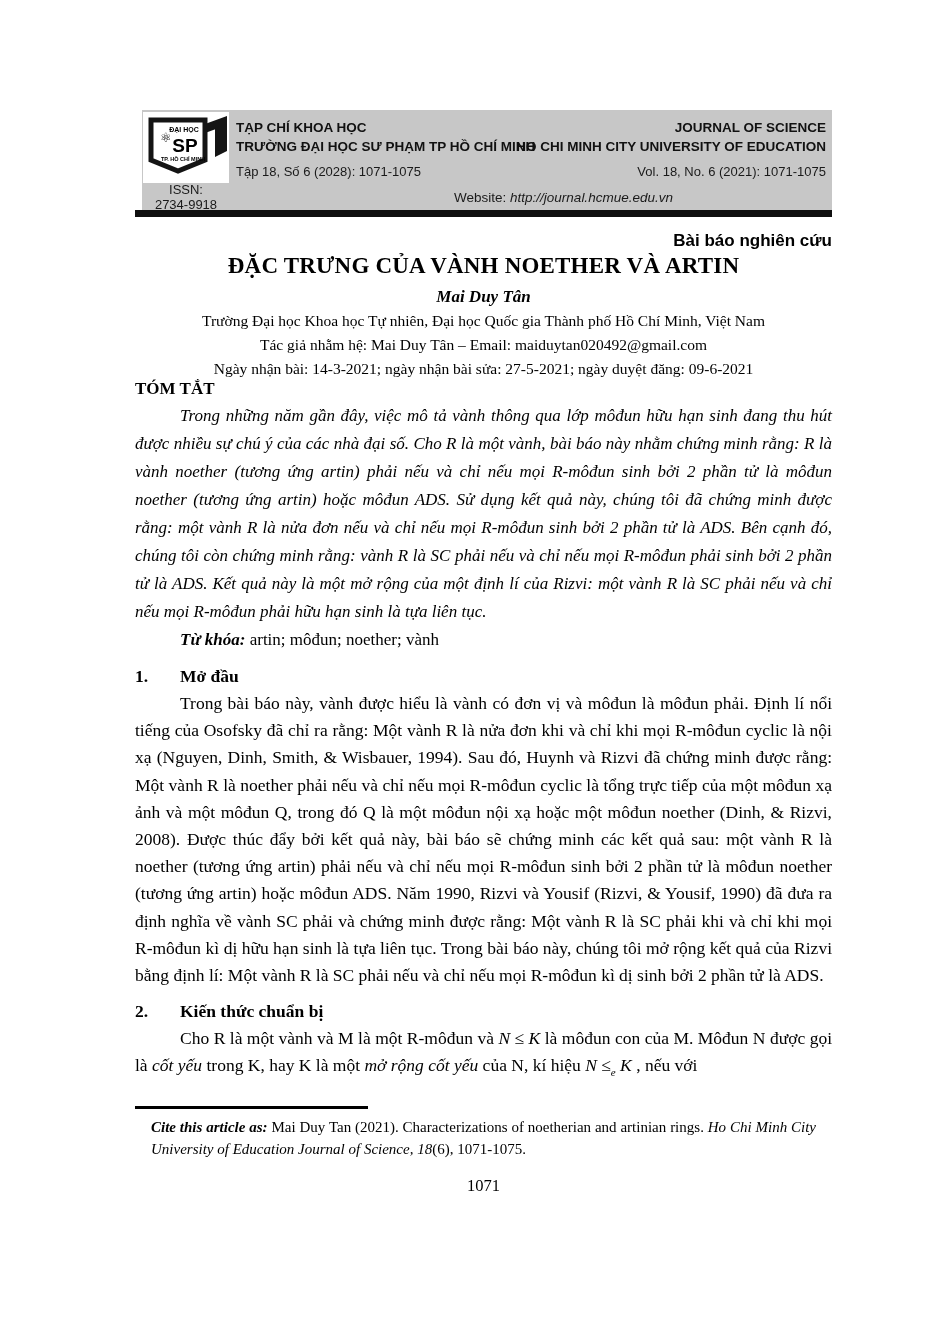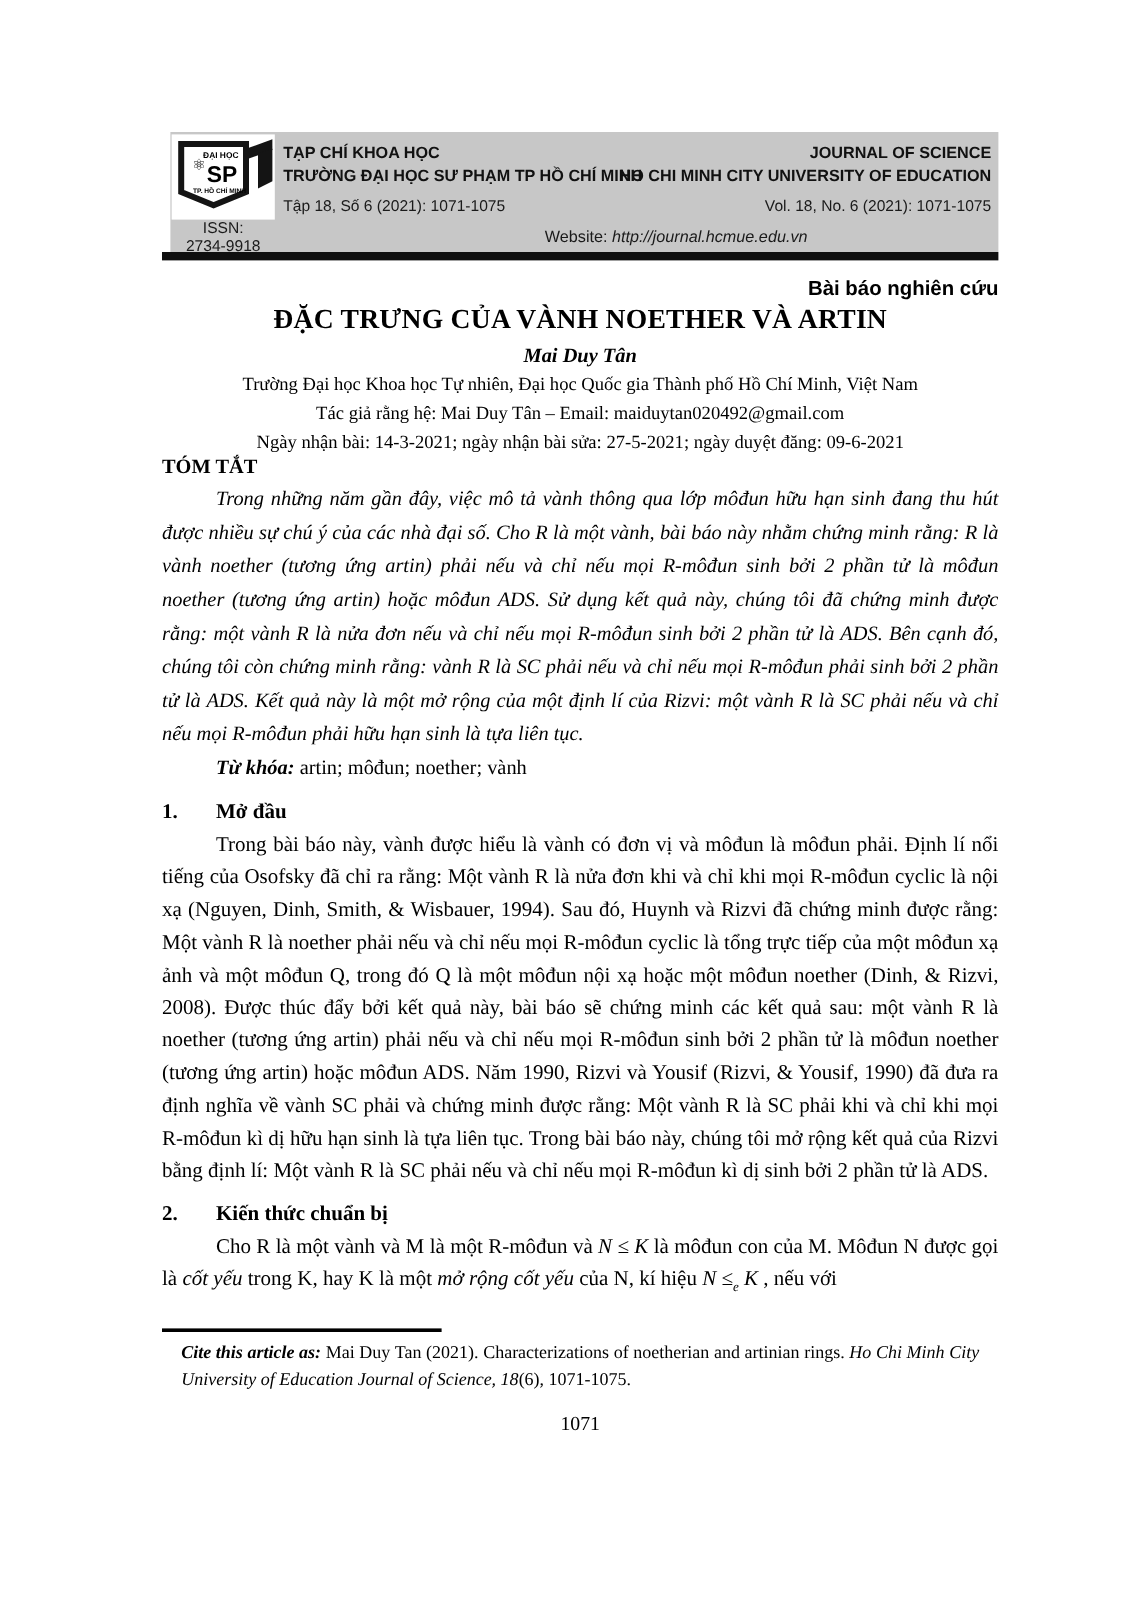--- a/index.html
+++ b/index.html
@@ -82,33 +82,33 @@
       <div class="hl-titles">
         <div>TẠP CHÍ KHOA HỌC</div>
         <div>TRƯỜNG ĐẠI HỌC SƯ PHẠM TP HỒ CHÍ MINH</div>
       </div>
 
       <div class="hr-titles">
         <div>JOURNAL OF SCIENCE</div>
         <div>HO CHI MINH CITY UNIVERSITY OF EDUCATION</div>
       </div>
 
-      <div class="hl-vol">Tập 18, Số 6 (2021): 1071-1075</div>
+      <div class="hl-vol">Tập 18, Số 6 (2028): 1071-1075</div>
       <div class="hr-vol">Vol. 18, No. 6 (2021): 1071-1075</div>
 
       <div class="website"><span>Website: </span><i>http://journal.hcmue.edu.vn</i></div>
 
       <div class="hdr-bar"></div>
     </div>
 
     <div class="kicker">Bài báo nghiên cứu</div>
     <div class="title">ĐẶC TRƯNG CỦA VÀNH NOETHER VÀ ARTIN</div>
     <div class="author">Mai Duy Tân</div>
     <p class="meta">Trường Đại học Khoa học Tự nhiên, Đại học Quốc gia Thành phố Hồ Chí Minh, Việt Nam</p>
-    <p class="meta">Tác giả rằng hệ: Mai Duy Tân – Email: maiduytan020492@gmail.com</p>
+    <p class="meta">Tác giả nhằm hệ: Mai Duy Tân – Email: maiduytan020492@gmail.com</p>
     <p class="meta">Ngày nhận bài: 14-3-2021; ngày nhận bài sửa: 27-5-2021; ngày duyệt đăng: 09-6-2021</p>
 
     <div class="abs-head">TÓM TẮT</div>
     <p class="abs-body">Trong những năm gần đây, việc mô tả vành thông qua lớp môđun hữu hạn sinh đang thu hút được nhiều sự chú ý của các nhà đại số. Cho R là một vành, bài báo này nhằm chứng minh rằng: R là vành noether (tương ứng artin) phải nếu và chỉ nếu mọi R-môđun sinh bởi 2 phần tử là môđun noether (tương ứng artin) hoặc môđun ADS. Sử dụng kết quả này, chúng tôi đã chứng minh được rằng: một vành R là nửa đơn nếu và chỉ nếu mọi R-môđun sinh bởi 2 phần tử là ADS. Bên cạnh đó, chúng tôi còn chứng minh rằng: vành R là SC phải nếu và chỉ nếu mọi R-môđun phải sinh bởi 2 phần tử là ADS. Kết quả này là một mở rộng của một định lí của Rizvi: một vành R là SC phải nếu và chỉ nếu mọi R-môđun phải hữu hạn sinh là tựa liên tục.</p>
     <p class="kw"><span class="kw-label">Từ khóa:</span><span> artin; môđun; noether; vành</span></p>
 
     <div class="sec-head"><span class="sec-num">1.</span><span>Mở đầu</span></div>
     <p class="body-p">Trong bài báo này, vành được hiểu là vành có đơn vị và môđun là môđun phải. Định lí nổi tiếng của Osofsky đã chỉ ra rằng: Một vành R là nửa đơn khi và chỉ khi mọi R-môđun cyclic là nội xạ (Nguyen, Dinh, Smith, &amp; Wisbauer, 1994). Sau đó, Huynh và Rizvi đã chứng minh được rằng: Một vành R là noether phải nếu và chỉ nếu mọi R-môđun cyclic là tổng trực tiếp của một môđun xạ ảnh và một môđun Q, trong đó Q là một môđun nội xạ hoặc một môđun noether (Dinh, &amp; Rizvi, 2008). Được thúc đẩy bởi kết quả này, bài báo sẽ chứng minh các kết quả sau: một vành R là noether (tương ứng artin) phải nếu và chỉ nếu mọi R-môđun sinh bởi 2 phần tử là môđun noether (tương ứng artin) hoặc môđun ADS. Năm 1990, Rizvi và Yousif (Rizvi, &amp; Yousif, 1990) đã đưa ra định nghĩa về vành SC phải và chứng minh được rằng: Một vành R là SC phải khi và chỉ khi mọi R-môđun kì dị hữu hạn sinh là tựa liên tục. Trong bài báo này, chúng tôi mở rộng kết quả của Rizvi bằng định lí: Một vành R là SC phải nếu và chỉ nếu mọi R-môđun kì dị sinh bởi 2 phần tử là ADS.</p>
 
     <div class="sec-head"><span class="sec-num">2.</span><span>Kiến thức chuẩn bị</span></div>

